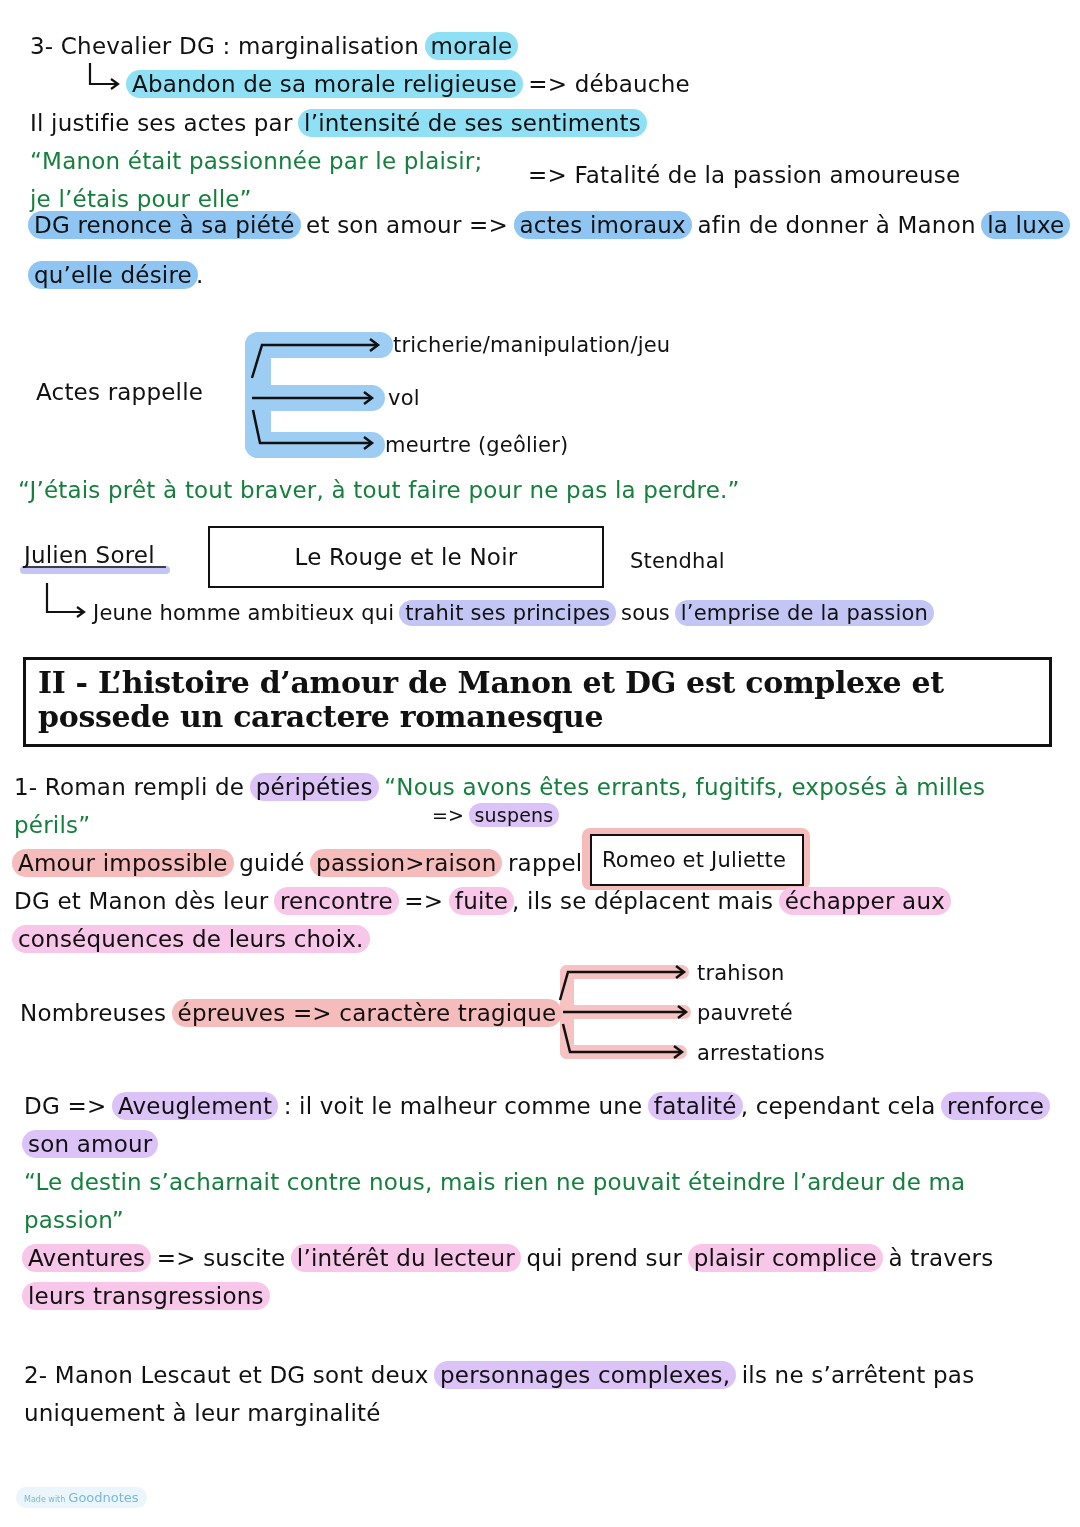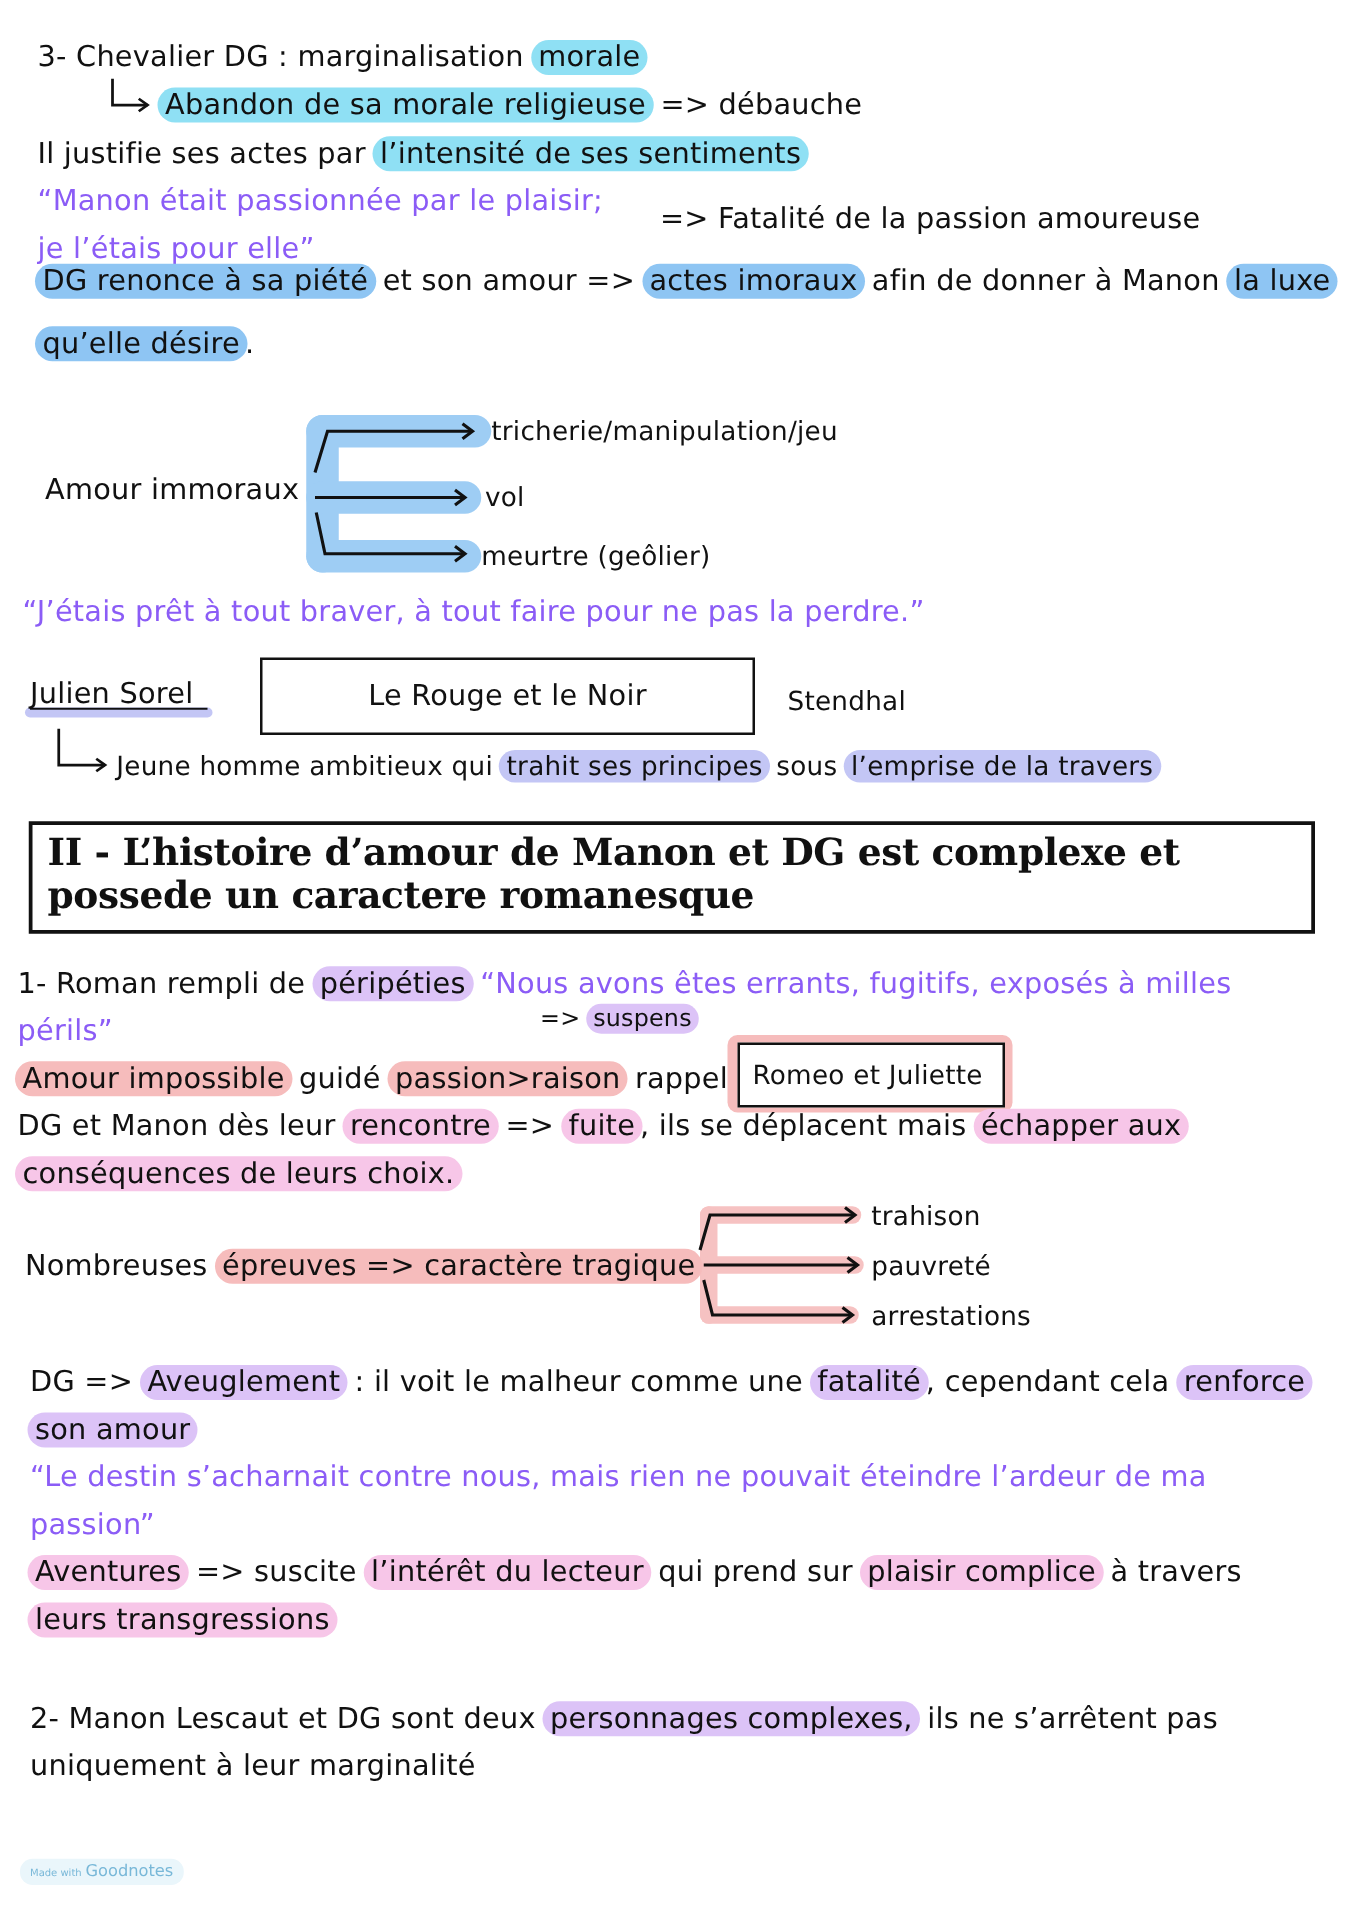--- a/index.html
+++ b/index.html
@@ -1,19 +1,19 @@
 <!DOCTYPE html>
 <html><head>
 <meta charset="utf-8">
 <style>
   html, body { margin:0; padding:0; background:#ffffff; }
   body { width:1080px; height:1527px; position:relative; overflow:hidden;
          font-family:"DejaVu Sans", sans-serif; color:#111; }
   .line { position:absolute; white-space:nowrap; font-size:23px; line-height:34px; letter-spacing:0.2px; }
-  .q { color:#8b5cf6; }
+  .q { color:#15803d; }
   .hl { border-radius:14px; padding:1px 6px; margin:0 -2px; }
   .cyan { background:#8fe0f4; }
   .blue { background:#8ec5f3; }
   .lav { background:#c3c6f5; }
   .purp { background:#dcc3f7;margin-top:28px; }
   .sal { background:#f6bcbc; }
   .pink { background:#f7c6e8; }
   .box { position:absolute; border:2.5px solid #111; background:#fff; }
   .small { font-size:21px; }
   .title-box { position:absolute; left:23px; top:657px; width:1029px; height:90px; border:3.5px solid #111; box-sizing:border-box; }
@@ -87,37 +87,37 @@
   <span class="hl blue">DG renonce à sa piété</span>
   <span>et son amour =&gt;</span>
   <span class="hl blue">actes imoraux</span>
   <span>afin de donner à Manon</span>
   <span class="hl blue">la luxe</span>
 </div>
 <div class="line" style="left:30px;top:258px;">
   <span class="hl blue">qu’elle désire</span><span>.</span>
 </div>
 
-<div class="line" style="left:36px;top:375px;">Amour immoraux</div>
+<div class="line" style="left:36px;top:375px;">Actes rappelle</div>
 <div class="line small" style="left:393px;top:328px;">tricherie/manipulation/jeu</div>
 <div class="line small" style="left:388px;top:381px;">vol</div>
 <div class="line small" style="left:385px;top:428px;">meurtre (geôlier)</div>
 
 <div class="line q" style="left:18px;top:473px;">“J’étais prêt à tout braver, à tout faire pour ne pas la perdre.”</div>
 
 <div class="line" style="left:24px;top:538px;">Julien Sorel</div>
 <div class="box" style="left:208px;top:526px;width:392px;height:58px;">
   <div class="line" style="left:0;width:392px;text-align:center;top:12px;">Le Rouge et le Noir</div>
 </div>
 <div class="line small" style="left:630px;top:544px;">Stendhal</div>
 <div class="line small" style="left:93px;top:596px;">
   <span>Jeune homme ambitieux qui</span>
   <span class="hl lav">trahit ses principes</span>
   <span>sous</span>
-  <span class="hl lav">l’emprise de la travers</span>
+  <span class="hl lav">l’emprise de la passion</span>
 </div>
 
 <div class="title-box">
   <div class="title-text">II - L’histoire d’amour de Manon et DG est complexe et possede un caractere romanesque</div>
 </div>
 
 <div class="line" style="left:14px;top:770px;">
   <span>1- Roman rempli de</span>
   <span class="hl purp">péripéties</span>
   <span class="q">“Nous avons êtes errants, fugitifs, exposés à milles</span>

